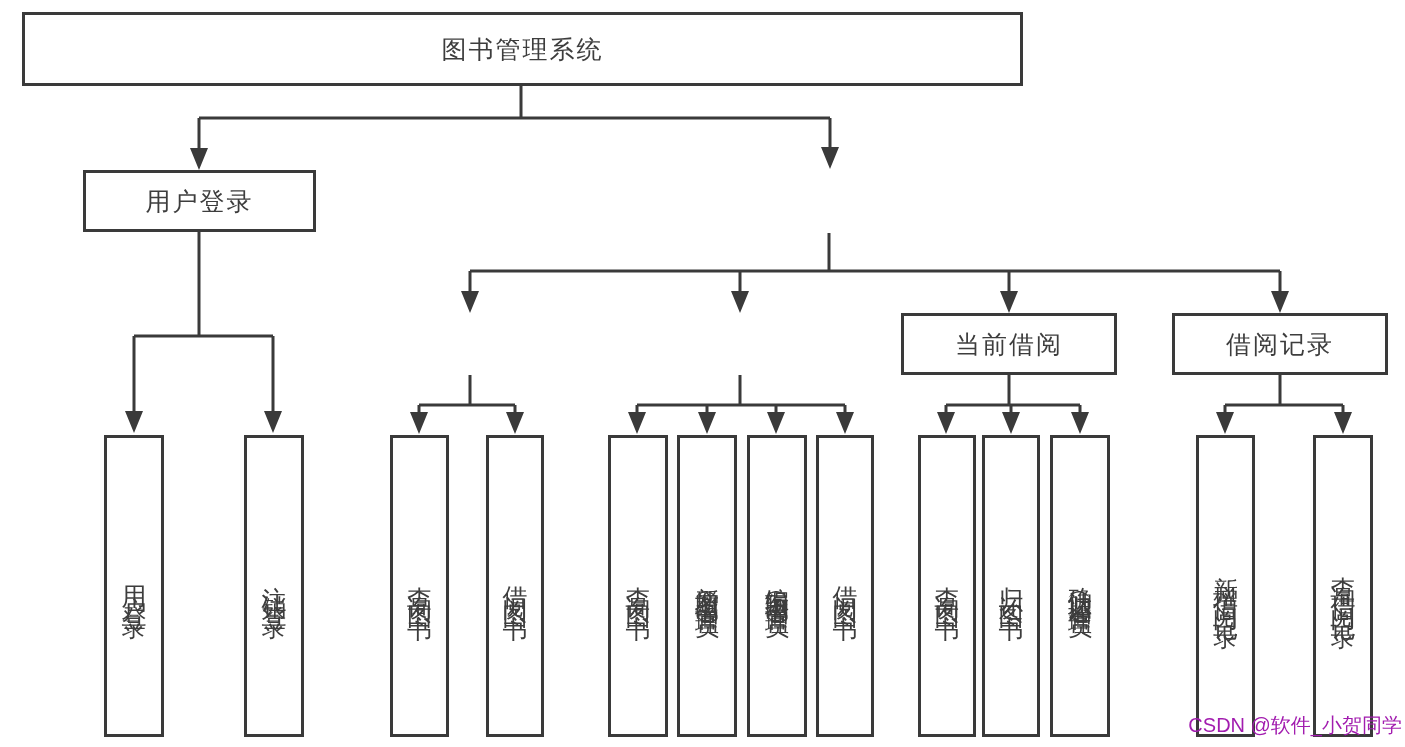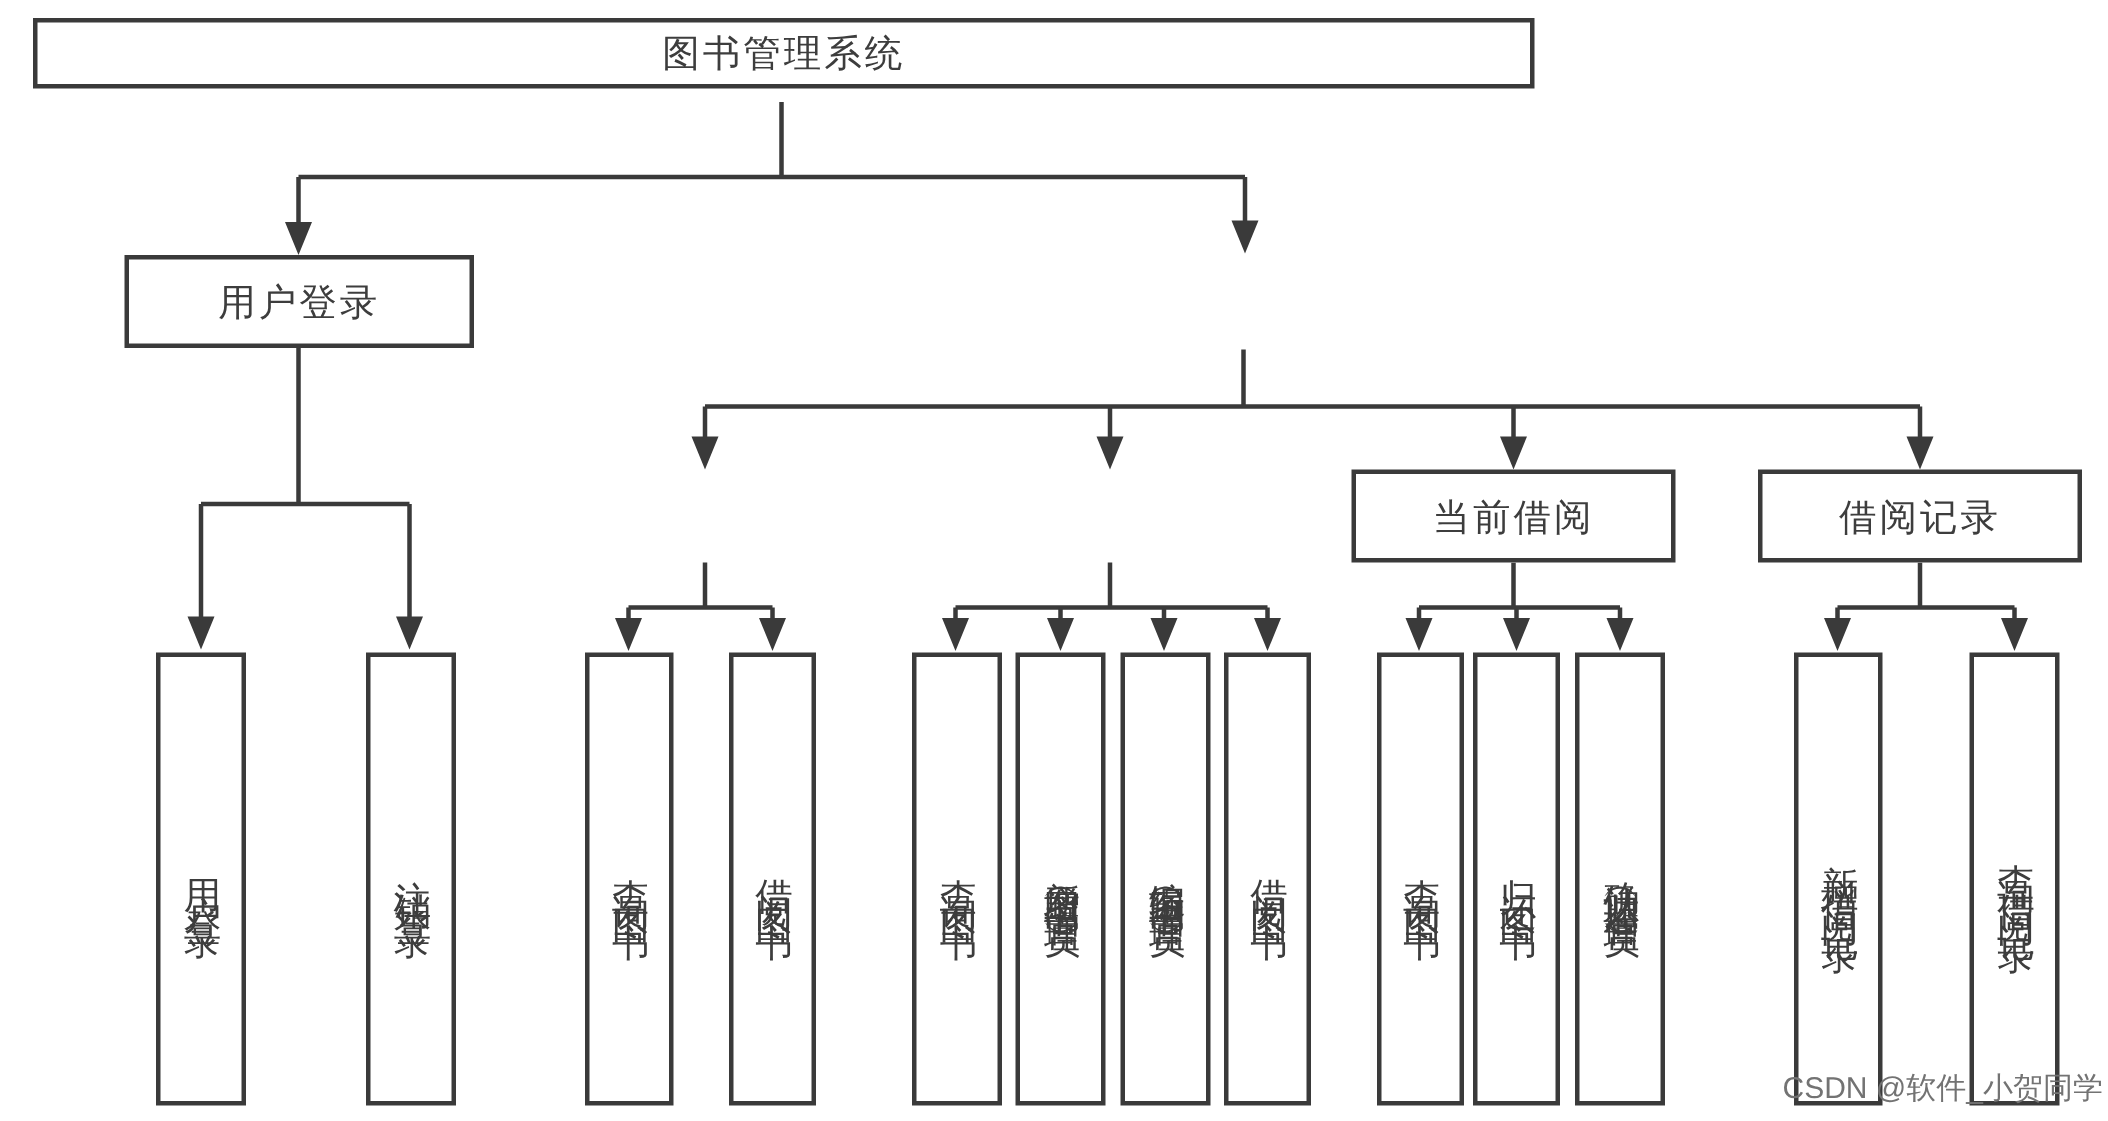--- a/index.html
+++ b/index.html
@@ -41,21 +41,21 @@
   }
   .vbox .vtext.tight {
     font-size: 24px;
     letter-spacing: 4px;
   }
   #watermark {
     position: absolute;
     right: 3px;
     top: 712px;
     font-size: 20px;
-    color: #737373;
+    color: #a21caf;
     white-space: nowrap;
   }
 </style>
 </head>
 <body>
 
 <div id="canvas">
 
   <svg id="connectors" viewBox="0 0 1405 747" xmlns="http://www.w3.org/2000/svg">
     <g stroke="#3a3a3a" stroke-width="3" fill="none">
@@ -90,21 +90,21 @@
                M767 412 L785 412 L776 434 Z
                M836 412 L854 412 L845 434 Z
                M937 412 L955 412 L946 434 Z
                M1002 412 L1020 412 L1011 434 Z
                M1071 412 L1089 412 L1080 434 Z
                M1216 412 L1234 412 L1225 434 Z
                M1334 412 L1352 412 L1343 434 Z"></path>
     </g>
   </svg>
 
-  <div class="box hbox" style="left:22px; top:12px; width:1001px; height:47px;">图书管理系统</div>
+  <div class="box hbox" style="left:22px; top:12px; width:1001px; height:74px;">图书管理系统</div>
 
   <div class="box hbox" style="left:83px; top:170px; width:233px; height:62px;">用户登录</div>
 
   <div class="box hbox" style="left:901px; top:313px; width:216px; height:62px;">当前借阅</div>
   <div class="box hbox" style="left:1172px; top:313px; width:216px; height:62px;">借阅记录</div>
 
   <div class="box vbox" style="left:104px; top:435px; width:60px; height:302px;">
     <span class="vtext">用户登录</span>
   </div>
   <div class="box vbox" style="left:244px; top:435px; width:60px; height:302px;">

